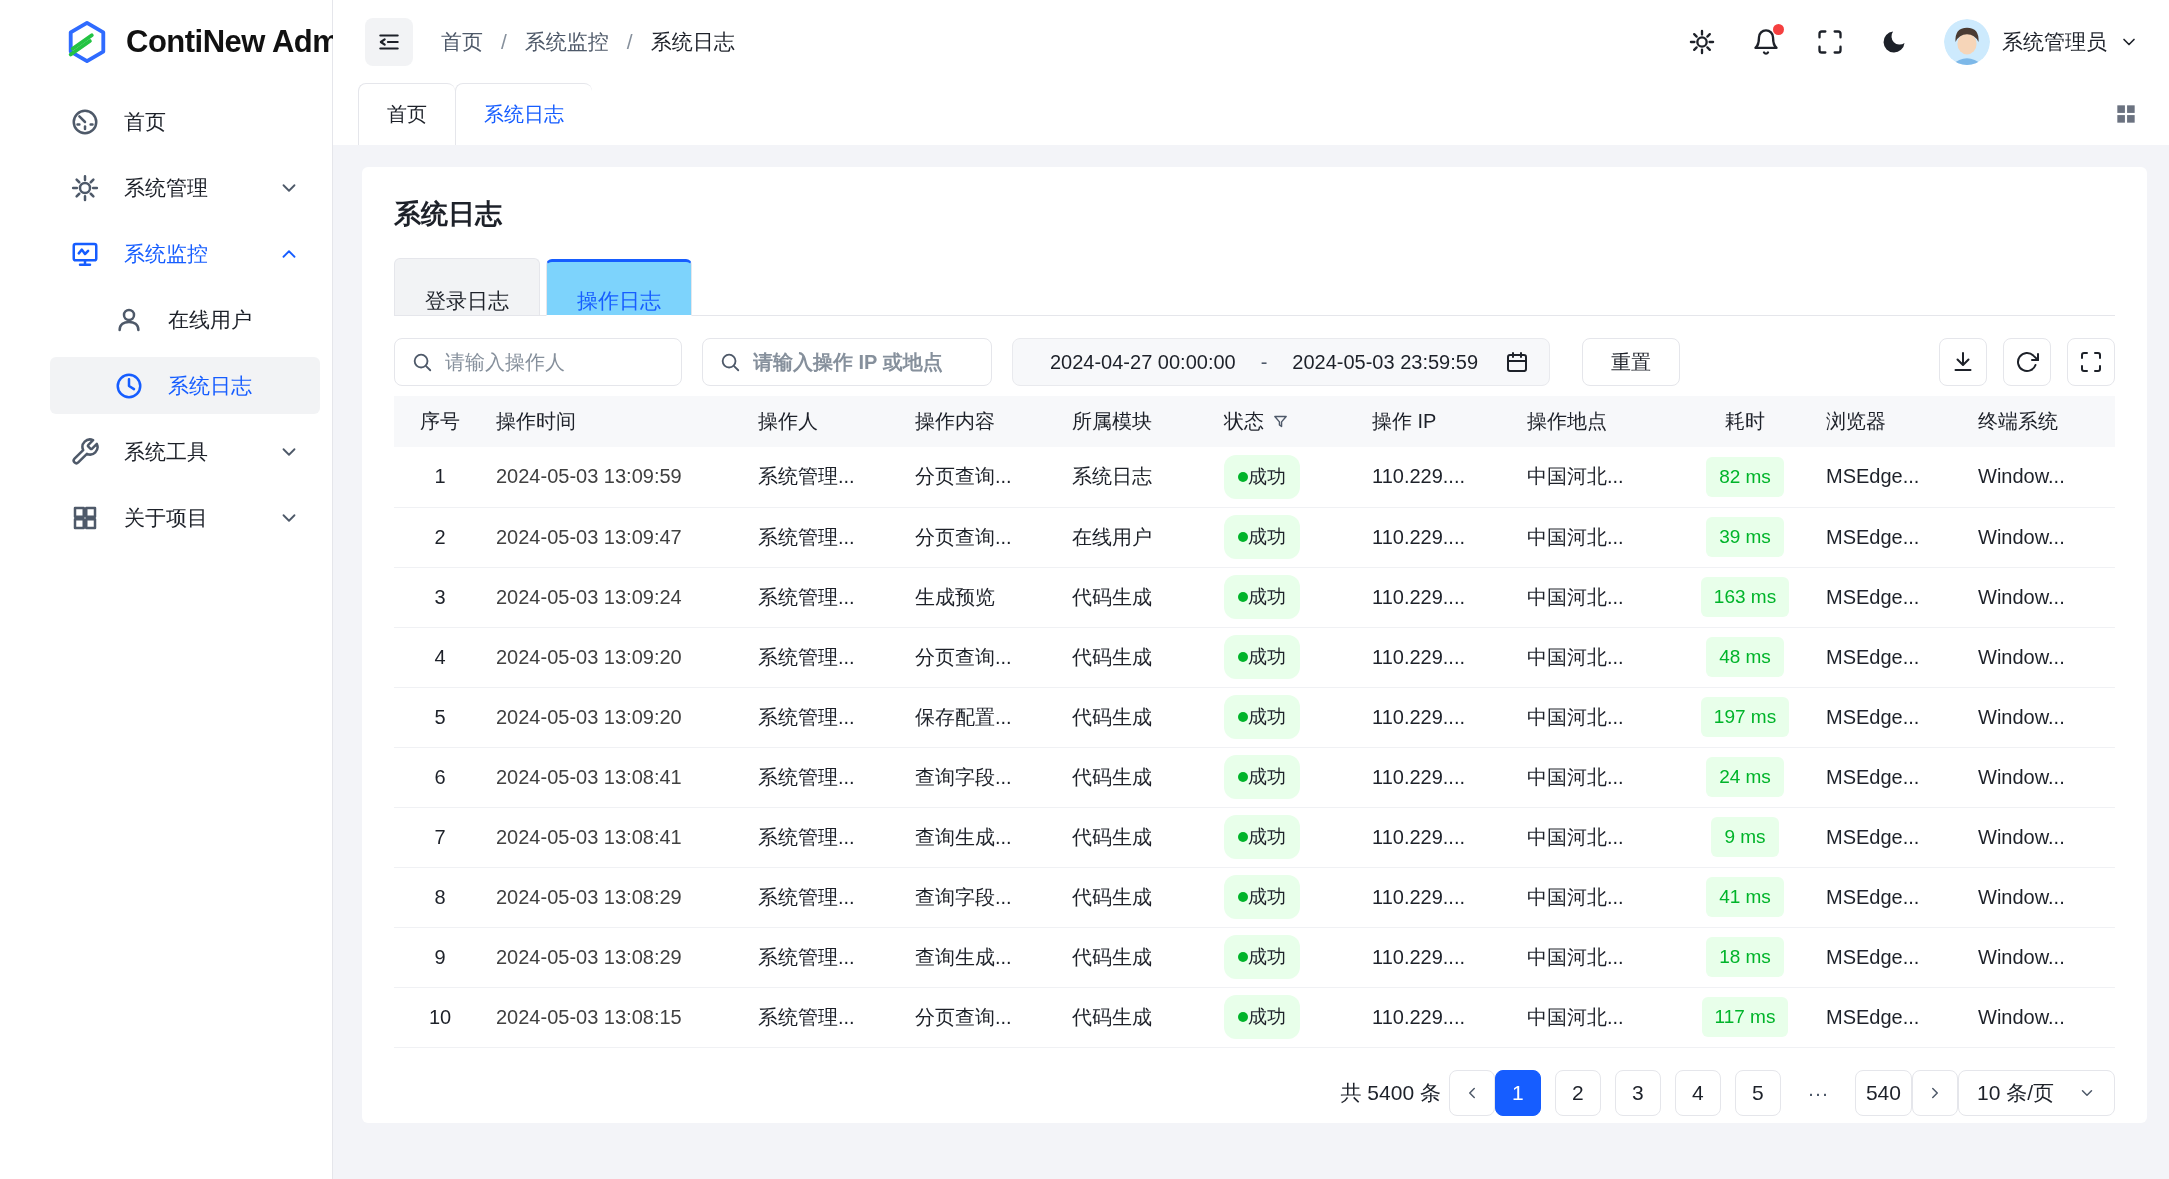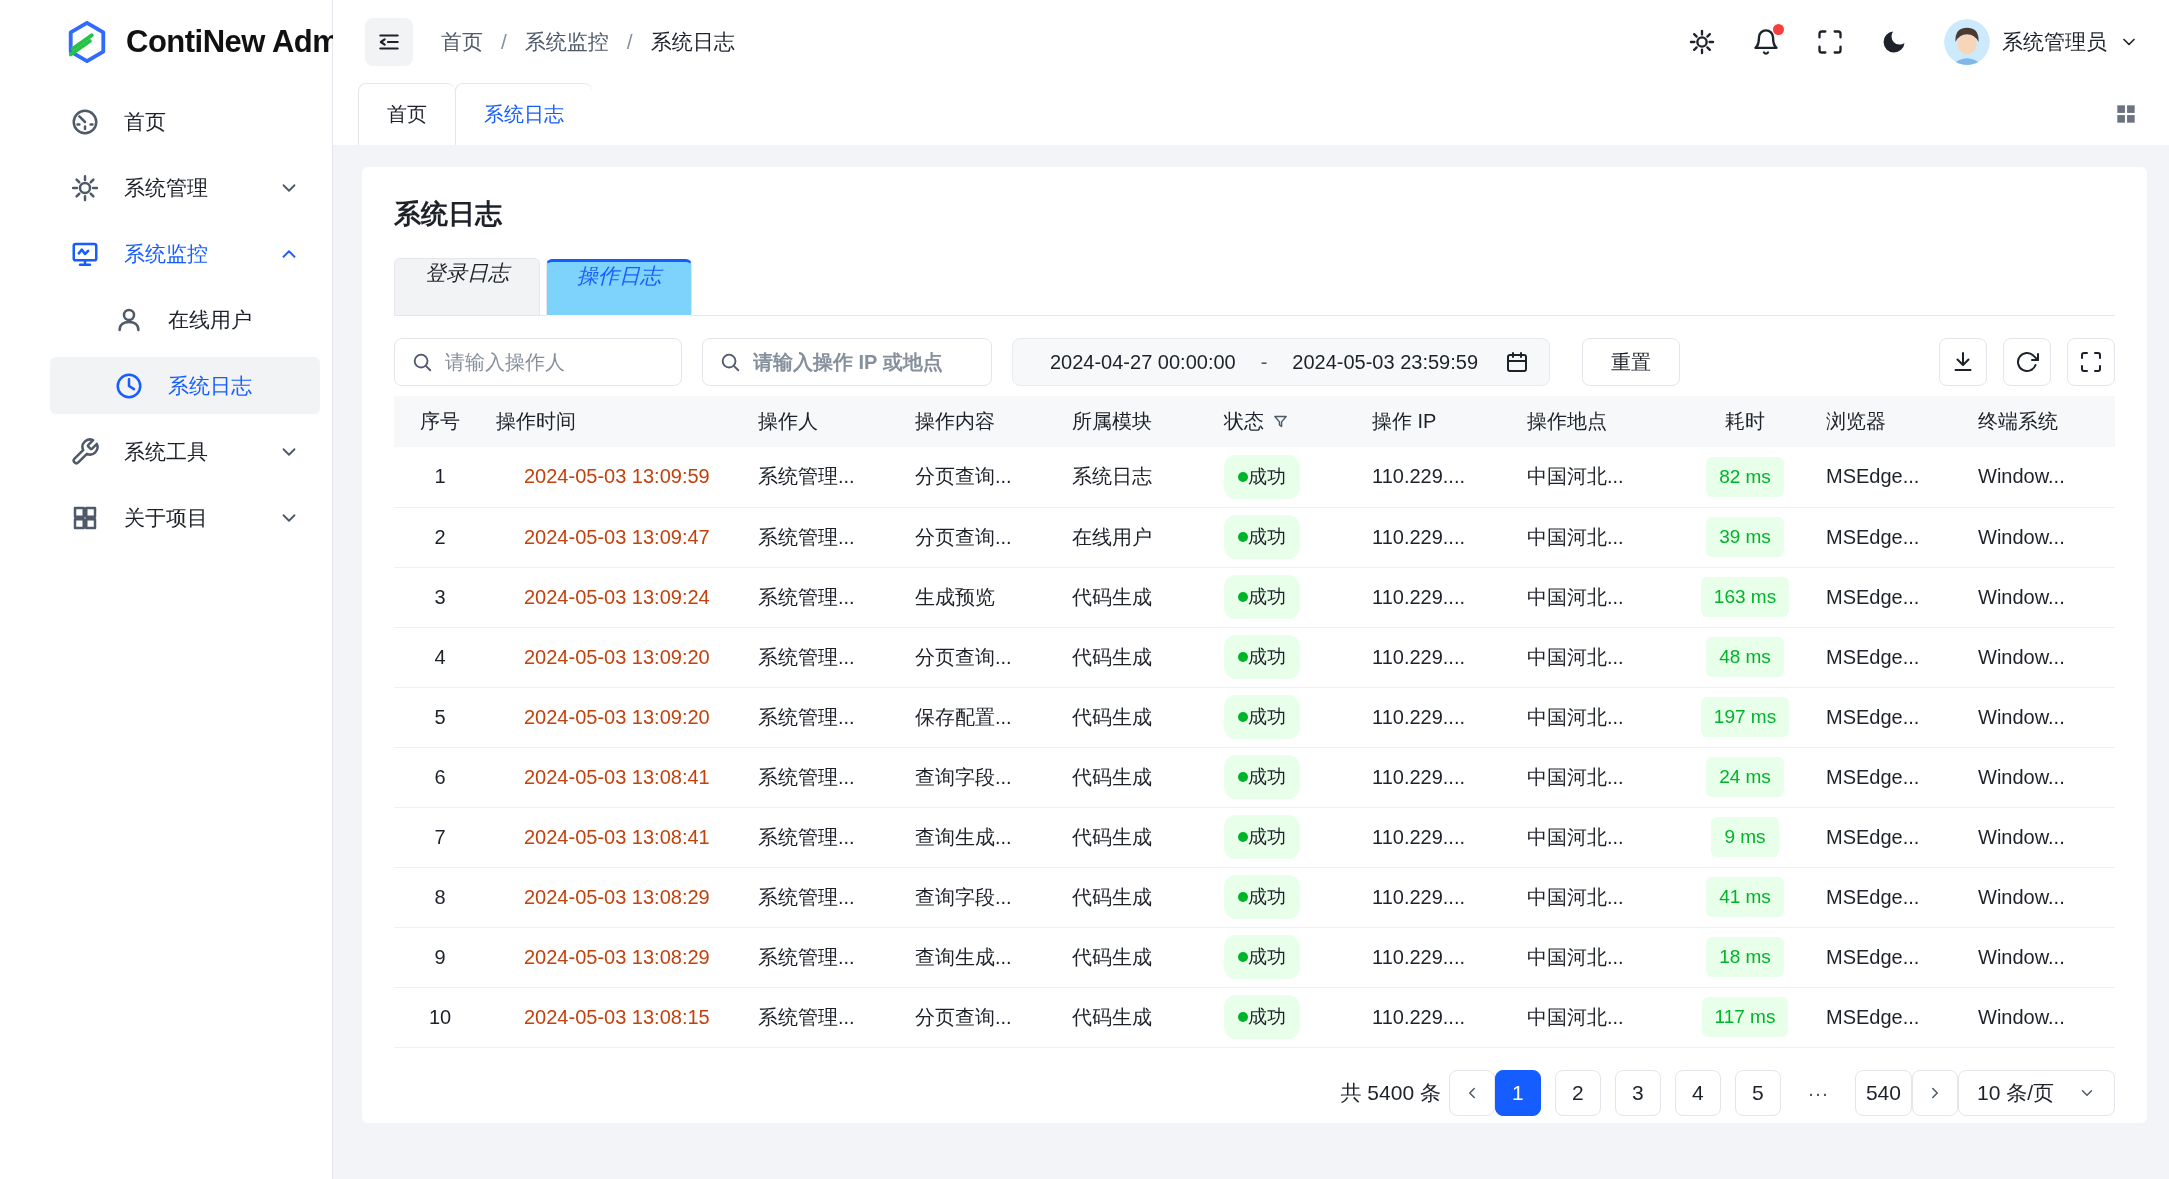--- a/index.html
+++ b/index.html
@@ -46,23 +46,23 @@
   .wtab:last-of-type { border-right: 1px solid #e5e6eb; }
   .wtab.active { color: #165dff; }
   .tabbar-right { margin-left: auto; display: flex; align-items: center; padding-right: 30px; color: #6b7280; }
 
   .content { flex: 1; background: #f3f4f8; padding: 22px 22px 0 29px; overflow: hidden; }
   .card { background: #fff; border-radius: 6px; height: 956px; padding: 29px 32px 20px; }
 
   .card-title { font-size: 27px; font-weight: 600; color: #1d2129; }
 
   .inner-tabs { margin-top: 26px; display: flex; align-items: flex-end; border-bottom: 1px solid #e5e6eb; }
-  .itab { height: 57px; padding: 0 30px; display: flex; align-items: flex-start; font-size: 21px;
+  .itab { height: 57px; padding: 0 30px; display: flex; align-items: flex-end; font-size: 21px;
     background: #f2f3f5; border: 1px solid #e5e6eb; border-bottom: none; border-radius: 6px 6px 0 0;
-    margin-right: 6px; cursor: pointer; color: #1d2129; font-style: italic; }
+    margin-right: 6px; cursor: pointer; color: #1d2129; }
   .itab.active { background: #7dd3fc; color: #165dff; border-top: 3px solid #165dff; margin-bottom: -1px;
     border-bottom: 1px solid #fff; }
 
   .filter-row { margin-top: 22px; display: flex; align-items: center; }
   .search-box { width: 288px; height: 48px; border: 1px solid #e5e6eb; border-radius: 8px; background: #fff;
     display: flex; align-items: center; gap: 12px; padding: 0 16px; margin-right: 20px; color:#86909c; }
   .search-box input { border: none; outline: none; flex: 1; min-width: 0; font: inherit; font-size: 20px; color:#1d2129; background: transparent; }
   .search-box input::placeholder { color: #86909c; }
   .search-box.wide { width: 290px; font-weight: bold; }
   .date-range { width: 538px; height: 48px; background: #f7f8fa; border: 1px solid #e9eaee; border-radius: 8px;
@@ -77,21 +77,21 @@
     display: flex; align-items: center; justify-content: center; color: #1d2129; cursor: pointer; margin-left: 16px; }
 
   
   table.log-table { margin-top: 10px; width: 100%; border-collapse: collapse; font-size: 20px; table-layout: fixed; }
   .log-table thead th { background: #f7f8fa; height: 51px; font-weight: 500; color: #1d2129; text-align: left;
     padding: 0 10px; white-space: nowrap; }
   .log-table thead th.center, .log-table td.center { text-align: center; }
   .log-table tbody td { height: 60px; border-bottom: 1px solid #f0f1f4; padding: 0 10px; white-space: nowrap;
     overflow: hidden; text-overflow: ellipsis; color: #1d2129; }
   .th-flex { display: inline-flex; align-items: center; gap: 8px; }
-  a.cell-link { color: #c2410c; text-decoration: none; cursor: pointer; margin-left: 28px; }
+  a.cell-link { color: #404040; text-decoration: none; cursor: pointer; }
   .status-tag { display: inline-flex; align-items: center; background: #e8ffea; border-radius: 12px;
     padding: 9px 14px; font-size: 19px; color: #1d2129; }
   .status-tag .dot { width: 10px; height: 10px; border-radius: 50%; background: #00b42a; }
   .ms-tag { display: inline-block; background: #e8ffea; color: #00b42a; border-radius: 6px; padding: 9px 13px; font-size: 19px; }
 
   
   .pagination { margin-top: 22px; display: flex; justify-content: flex-end; align-items: center; font-size: 21px; }
   .total-text { margin-right: 8px; color: #1d2129; }
   .pg-btn { min-width: 46px; height: 46px; border: 1px solid #e5e6eb; border-radius: 8px; background: #fff;
     display: inline-flex; align-items: center; justify-content: center; font: inherit; font-size: 21px;

